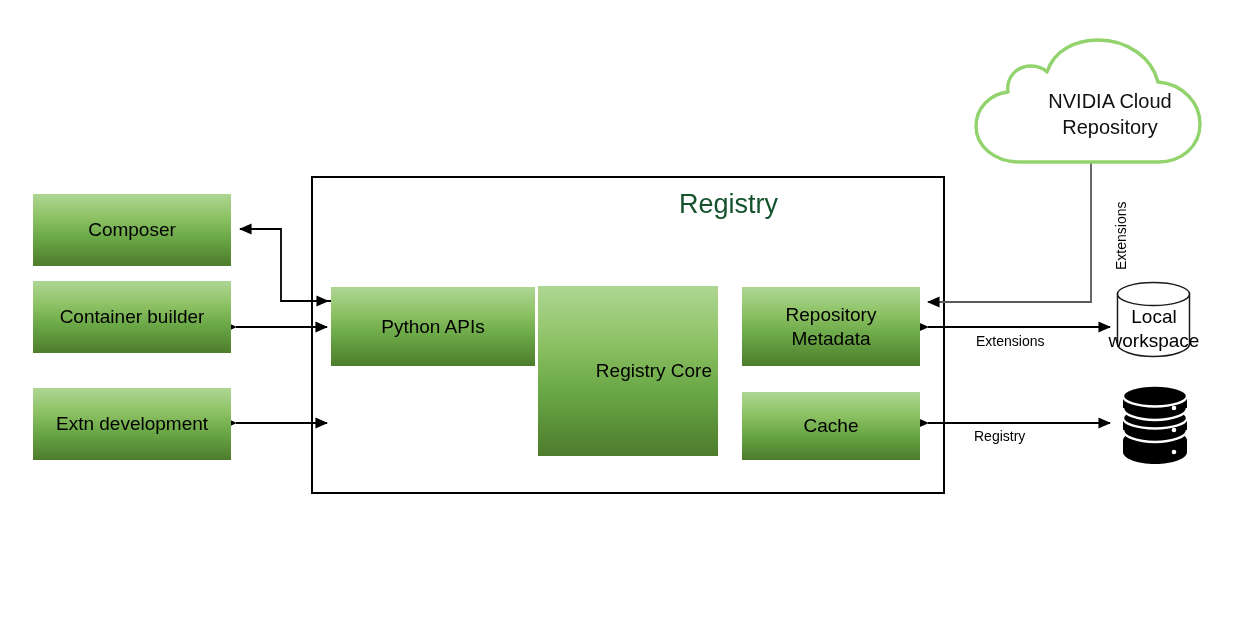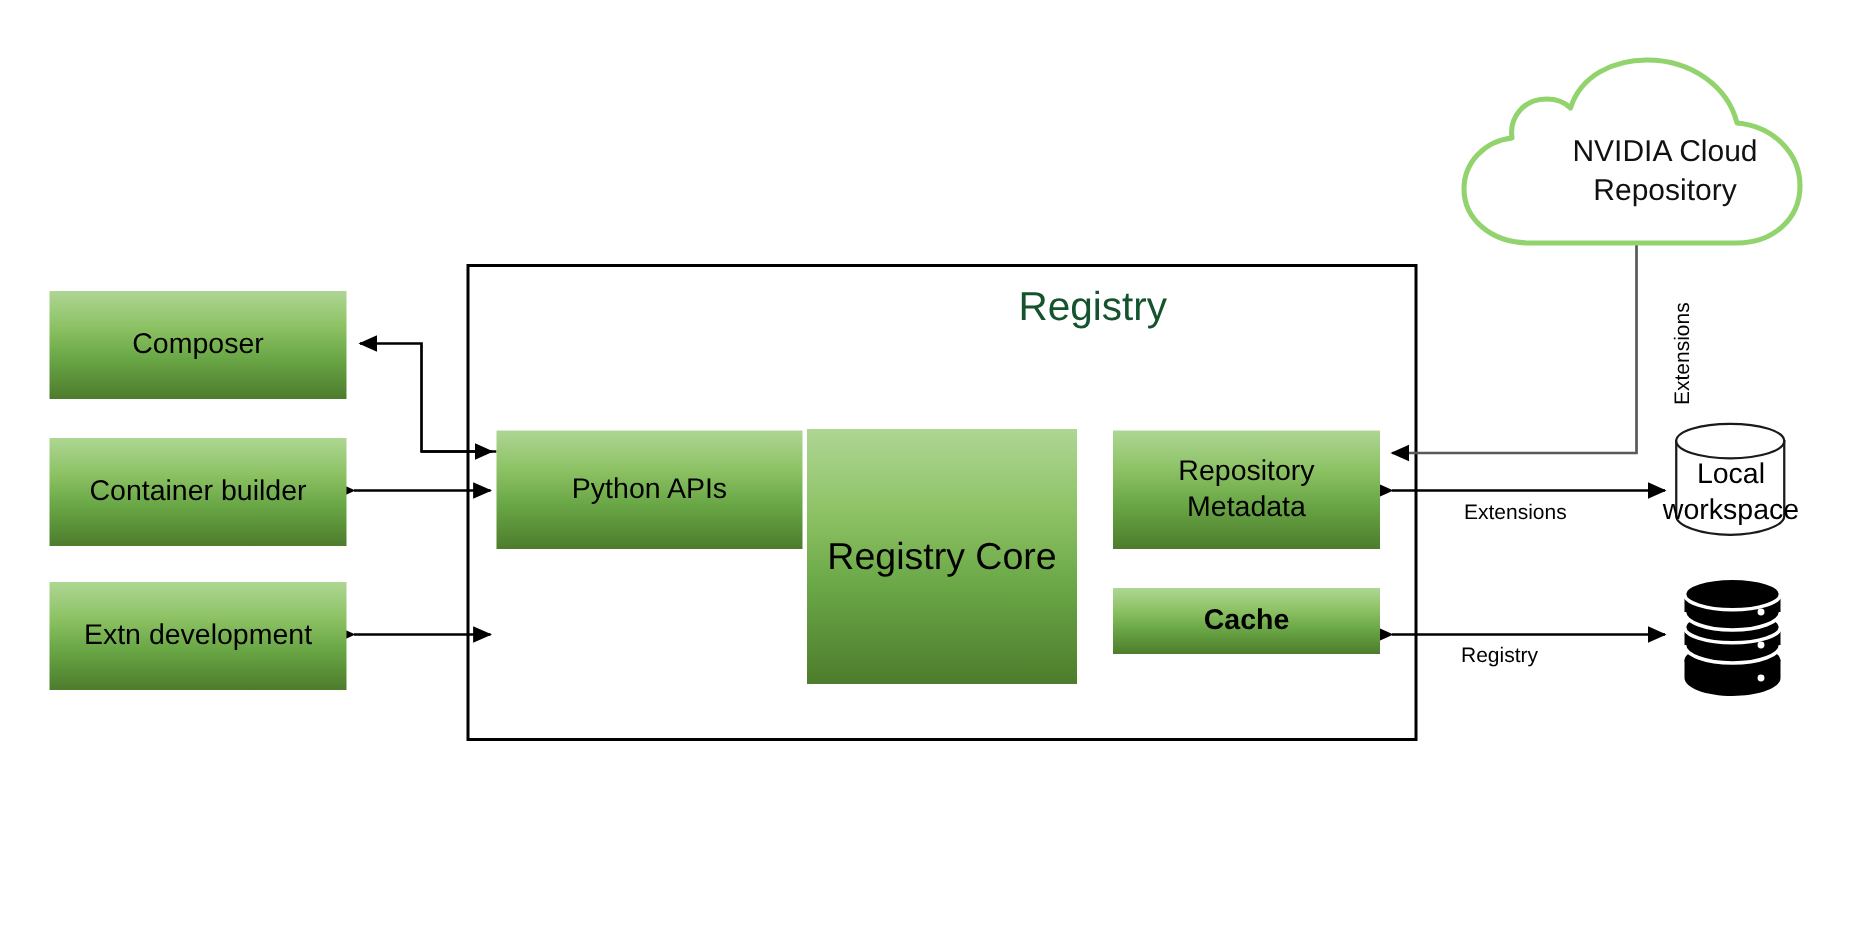--- a/index.html
+++ b/index.html
@@ -152,43 +152,43 @@
   </svg>
 
   <div class="outer-box" style="left:311px; top:176px; width:634px; height:318px;"></div>
 
   <div class="outer-title" style="left:478px; top:189px; width:300px;">Registry</div>
 
   <div class="gbox" style="left:33px; top:194px; width:198px; height:72px; font-size:19px;text-align:center;">
     <span class="lbl">Composer</span>
   </div>
 
-  <div class="gbox" style="left:33px; top:292px; width:198px; height:72px; font-size:19px;">
+  <div class="gbox" style="left:33px; top:281px; width:198px; height:72px; font-size:19px;">
     <span class="lbl">Container builder</span>
   </div>
 
   <div class="gbox" style="left:33px; top:388px; width:198px; height:72px; font-size:19px;">
     <span class="lbl">Extn development</span>
   </div>
 
   <div class="gbox" style="left:331px; top:287px; width:204px; height:79px; font-size:19px;">
     <span class="lbl">Python APIs</span>
   </div>
 
 
-  <div class="gbox" style="left:538px; top:286px; width:180px; height:170px; font-size:25px;">
+  <div class="gbox" style="left:538px; top:286px; width:180px; height:170px; font-size:19px;justify-content:flex-end;">
     <span class="lbl">Registry Core</span>
   </div>
 
   <div class="gbox" style="left:742px; top:287px; width:178px; height:79px; font-size:19px; flex-direction:column;">
     <span class="lbl">Repository</span>
     <span class="lbl">Metadata</span>
   </div>
 
-  <div class="gbox" style="left:742px; top:392px; width:178px; height:44px; font-size:19px;font-weight:bold;">
+  <div class="gbox" style="left:742px; top:392px; width:178px; height:68px; font-size:19px;">
     <span class="lbl">Cache</span>
   </div>
 
   <div class="cloud-wrap" style="left:968px; top:38px; width:240px; height:130px;">
     <svg width="240" height="130" viewBox="0 0 240 130" xmlns="http://www.w3.org/2000/svg">
       <path d="M 52 124
                C 26 124, 8 108, 8 88
                C 8 70, 22 56, 40 54
                C 38 40, 48 28, 63 28
                C 69 28, 75 30, 79 34

